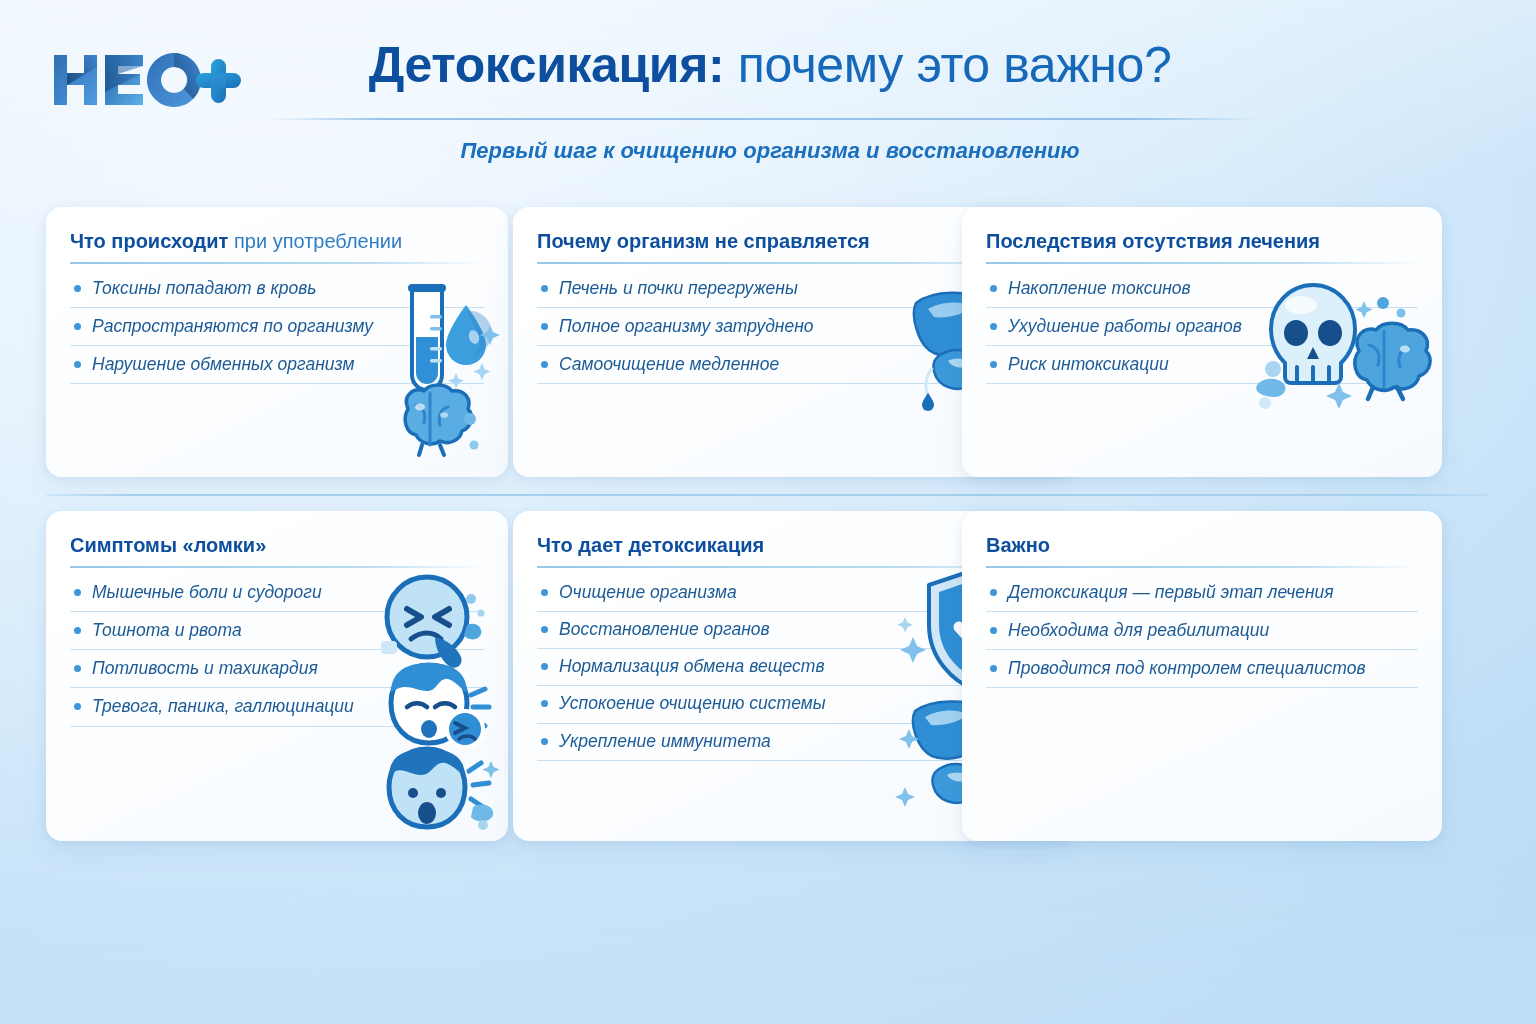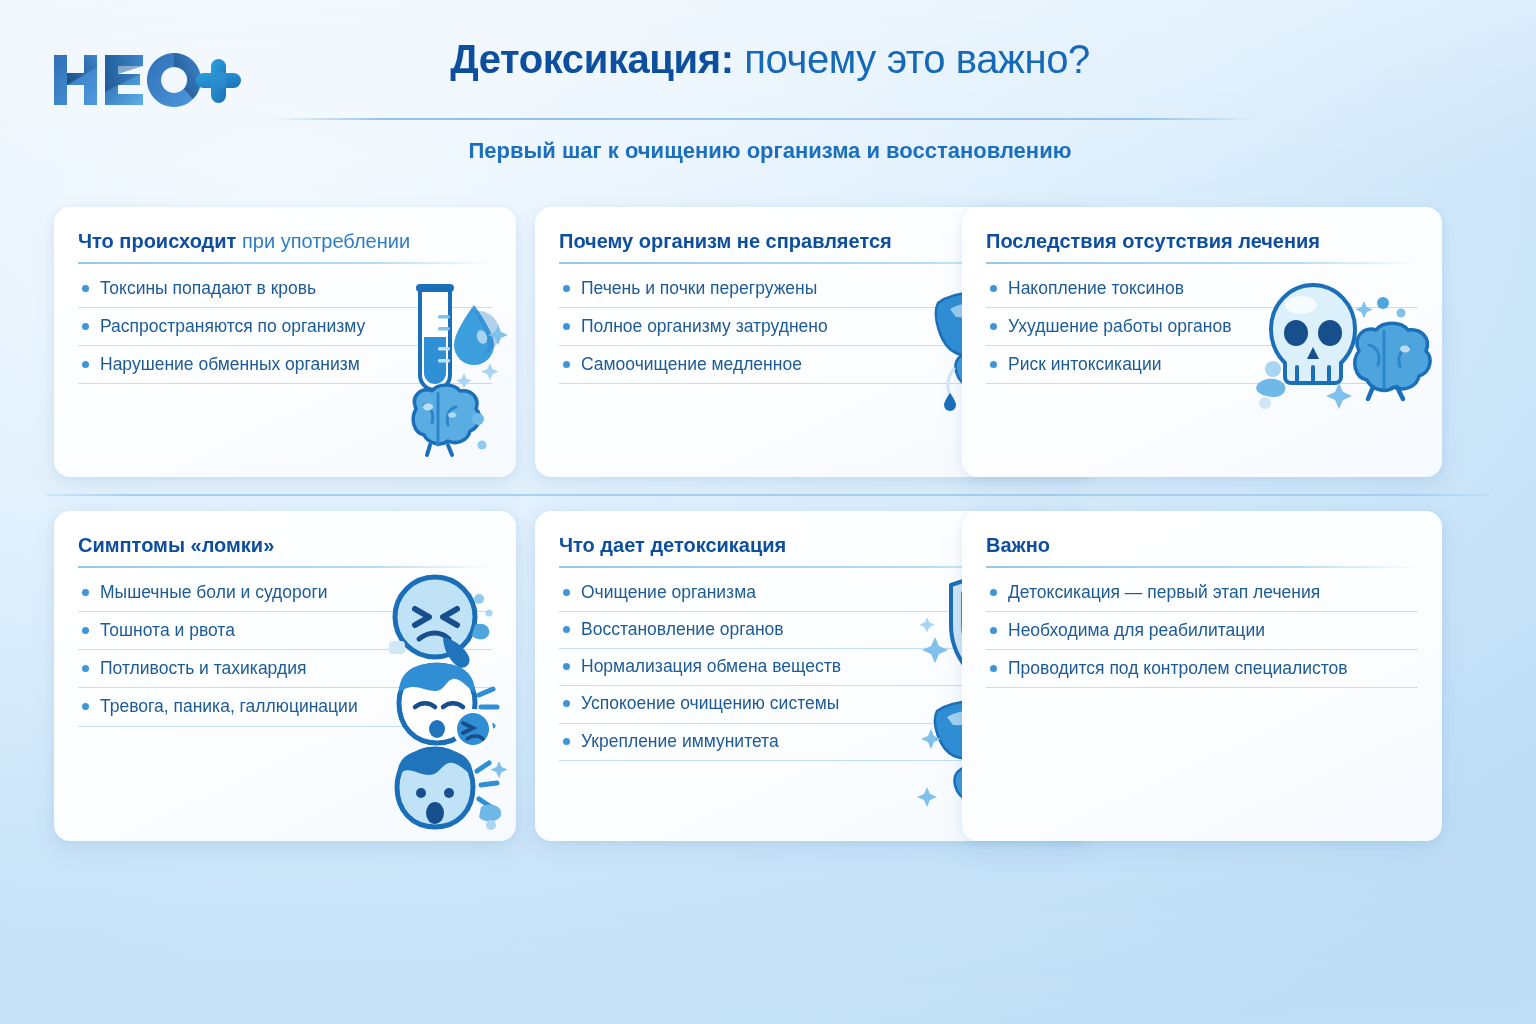--- a/index.html
+++ b/index.html
@@ -49,21 +49,21 @@
     height: 70px;
   }
   .logo svg { display: block; }
 
   .title {
     position: absolute;
     left: 290px;
     top: 38px;
     width: 960px;
     text-align: center;
-    font-size: 40px;
+    font-size: 50px;
     line-height: 1.08;
     letter-spacing: -0.4px;
     white-space: nowrap;
   }
   .title .t-strong {
     font-weight: 700;
     color: #0d4f9e;
   }
   .title .t-light {
     font-weight: 400;
@@ -79,20 +79,21 @@
     background: linear-gradient(to right, rgba(150,195,235,0), rgba(134,184,230,.85) 12%, rgba(134,184,230,.85) 88%, rgba(150,195,235,0));
   }
 
   .subtitle {
     position: absolute;
     left: 290px;
     top: 138px;
     width: 960px;
     text-align: center;
     font-size: 22px;
+    font-style: italic;
     font-weight: 700;
     color: #1a6fbe;
     white-space: nowrap;
   }
 
   
   .row-divider {
     position: absolute;
     left: 46px;
     top: 494px;
@@ -111,22 +112,22 @@
 
   .card {
     position: absolute;
     background: linear-gradient(155deg, #ffffff 0%, #fdfeff 40%, #f6fafe 100%);
     border-radius: 16px;
     box-shadow: 0 2px 10px rgba(70,130,180,.10), 0 10px 26px rgba(70,130,180,.08);
     overflow: hidden;
   }
 
   
-  .col-1 { left: 8px;   width: 462px; }
-  .col-2 { left: 489px; width: 559px; }
+  .col-1 { left: 0px;   width: 462px; }
+  .col-2 { left: 467px; width: 559px; }
   .col-3 { left: 916px; width: 480px; }
 
   
   .row-1 { top: 0px;   height: 270px; }
   .row-2 { top: 304px; height: 330px; }
 
   .card-inner {
     position: relative;
     padding: 22px 24px 10px 24px;
     height: 100%;
@@ -151,20 +152,21 @@
 
   ul.items li {
     position: relative;
     padding: 0 0 7px 22px;
     margin-bottom: 6px;
     font-size: 17.5px;
     line-height: 1.38;
     color: #1d5b96;
     white-space: nowrap;
     border-bottom: 1.5px solid rgba(150,198,232,.55);
+    font-style: italic;
   }
   ul.items li::before {
     content: "";
     position: absolute;
     left: 4px;
     top: 9px;
     width: 7px;
     height: 7px;
     border-radius: 50%;
     background: #3e96d8;

